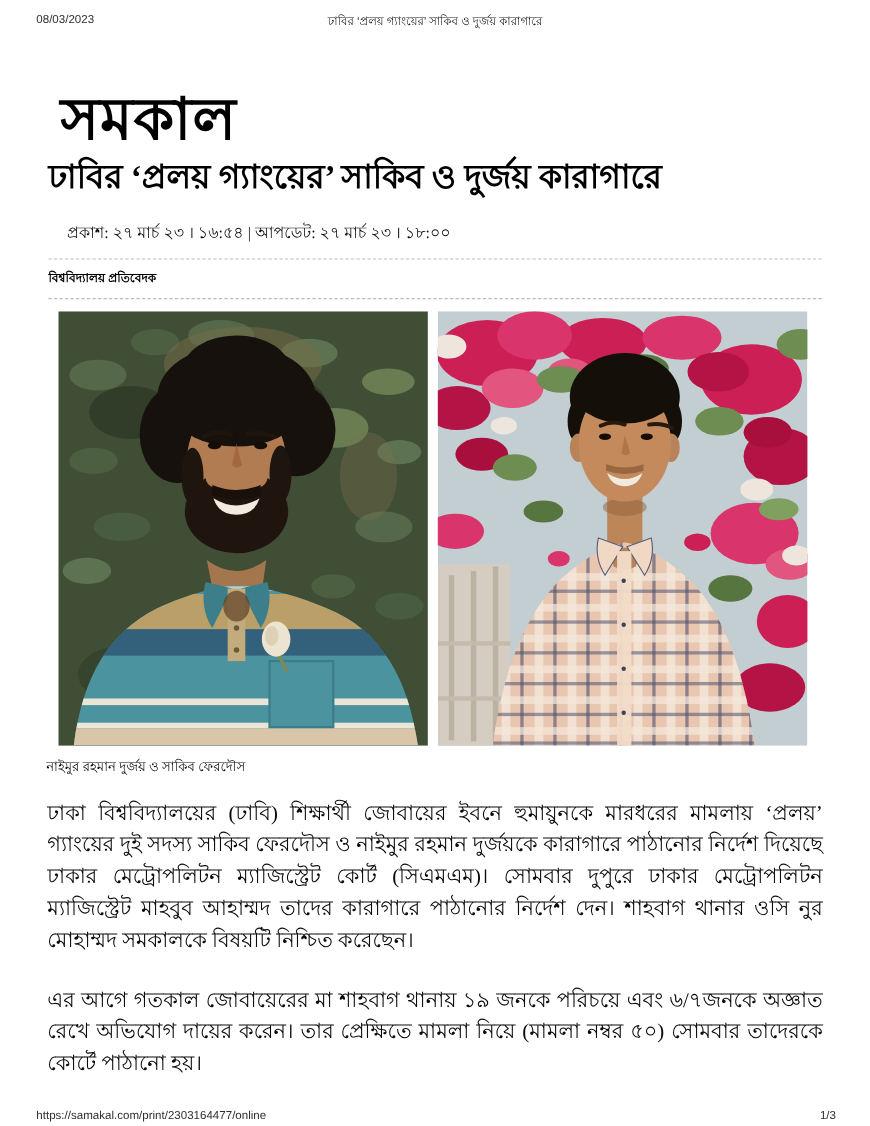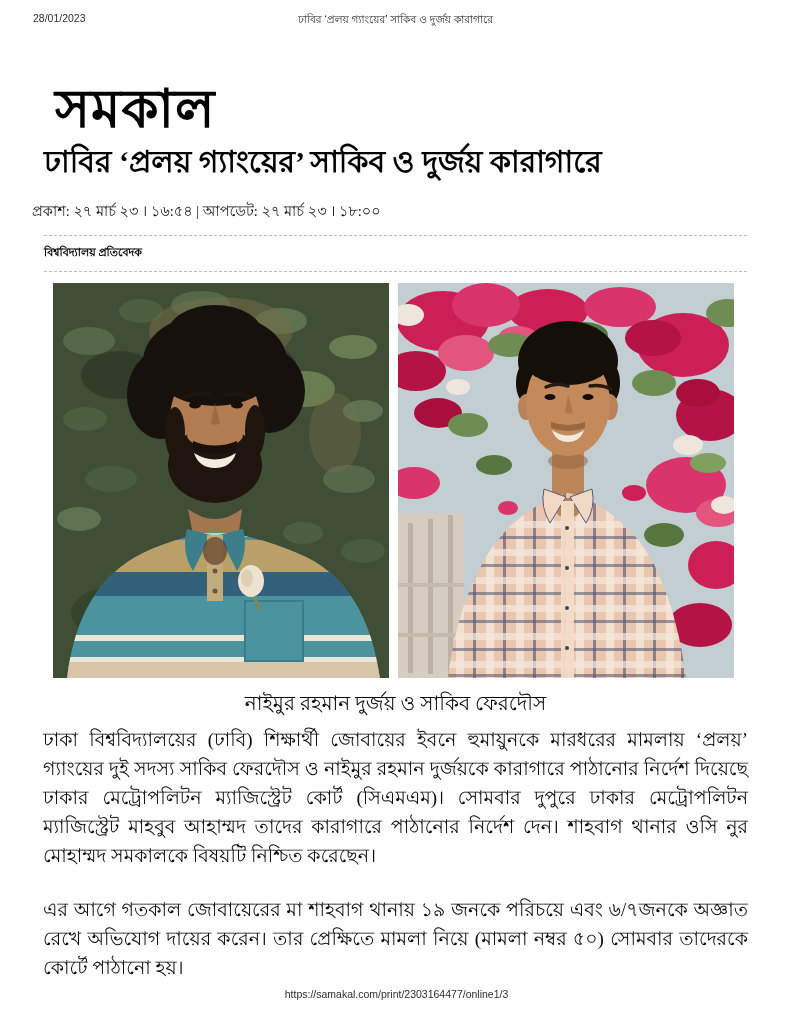--- a/index.html
+++ b/index.html
@@ -7,41 +7,41 @@
     position:relative;width:791px;height:1024px;background:#ffffff;
     font-family:"Liberation Serif", serif;color:#000;overflow:hidden;
   }
   .print-header{position:absolute;top:10px;left:0;right:0;height:16px;
     font-family:"Liberation Sans", sans-serif;font-size:10.5px;color:#2e2e2e;}
   .print-date{position:absolute;left:33px;top:2px;}
   .print-title{position:absolute;left:50%;transform:translateX(-50%);top:2px;white-space:nowrap;color:#1d1d1d;}
   .logo{position:absolute;top:80px;left:55px;font-size:53px;font-weight:700;letter-spacing:1px;line-height:1.1;}
   .headline{position:absolute;top:143px;left:44px;right:44px;margin:0;
     font-size:30px;font-weight:600;line-height:1.25;}
-  .meta{position:absolute;top:200px;left:32px;right:44px;font-size:14.5px;color:#111;}
+  .meta{position:absolute;top:200px;left:61px;right:44px;font-size:14.5px;color:#111;}
   .sep{position:absolute;left:44px;right:44px;height:0;border:0;border-top:1px dashed #bdbdbd;margin:0;}
   .sep1{top:235px;}
   .sep2{top:271px;}
   .byline{position:absolute;top:244px;left:44px;font-size:11px;font-weight:700;}
   .figure{position:absolute;top:283px;left:53px;width:681px;height:395px;display:flex;gap:9px;margin:0;}
   .figure svg{display:block;flex:0 0 auto;}
-  .caption{position:absolute;top:688px;left:0;right:0;text-align:center;font-size:20px;color:#0a0a0a;}
+  .caption{position:absolute;top:688px;left:0;right:0;font-size:12px;color:#0a0a0a;padding-left:42px;}
   .article-body{position:absolute;top:722px;left:43px;right:43px;}
   .article-body p{margin:3px 0 25px 0;font-size:19px;line-height:29px;text-align:justify;color:#0a0a0a;}
-  .print-footer{position:absolute;left:33px;right:31px;bottom:24px;
+  .print-footer{position:absolute;left:33px;right:31px;bottom:4px;
     font-family:"Liberation Sans", sans-serif;font-size:10.5px;color:#2e2e2e;
-    display:flex;justify-content:center;}
+    display:flex;justify-content:space-between;}
 </style>
 </head>
 <body>
 
 <div class="page">
 
   <div class="print-header">
-    <span class="print-date">28/01/2023</span>
+    <span class="print-date">08/03/2023</span>
     <span class="print-title">ঢাবির ‘প্রলয় গ্যাংয়ের’ সাকিব ও দুর্জয় কারাগারে</span>
   </div>
 
   <div class="logo">সমকাল</div>
 
   <h1 class="headline">ঢাবির ‘প্রলয় গ্যাংয়ের’ সাকিব ও দুর্জয় কারাগারে</h1>
 
   <div class="meta">প্রকাশ: ২৭ মার্চ ২৩ । ১৬:৫৪ | আপডেট: ২৭ মার্চ ২৩ । ১৮:০০</div>
 
   <hr class="sep sep1">

